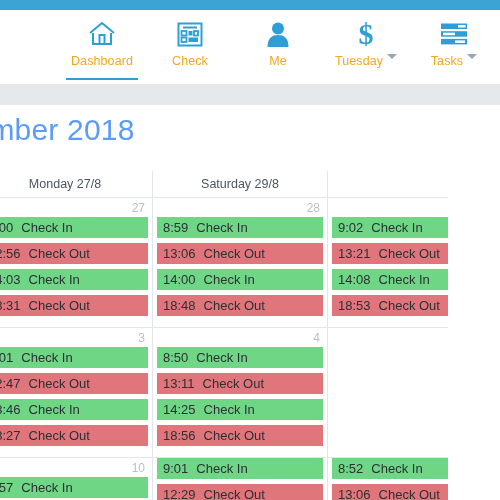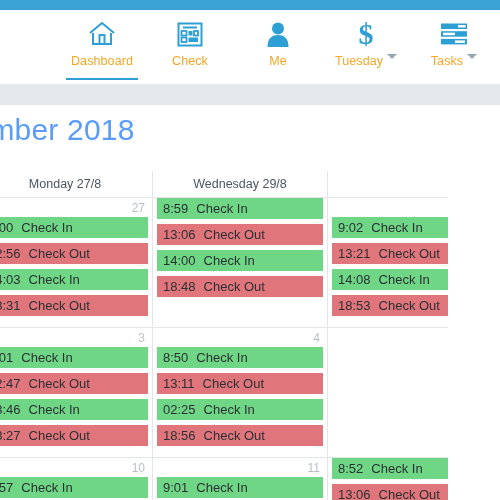--- a/index.html
+++ b/index.html
@@ -243,21 +243,21 @@
   <div class="page-title">September 2018</div>
 </div>
 
 <div class="calendar">
   <div class="cal-inner" id="cal-inner">
     <div class="cal-head" id="cal-head">
         <div class="cal-head-cell">
           <span>Monday 27/8</span>
         </div>
         <div class="cal-head-cell">
-          <span>Wednesday 29/8</span>
+          <span>Saturday 29/8</span>
         </div>
       </div>
     <div id="cal-weeks">
         <div class="cal-week">
           <div class="cal-cell">
             <div class="day-num">27</div>
             <div class="event checkin">
               <span class="ev-time">9:00</span>
               <span>Check In</span>
             </div>
@@ -268,20 +268,21 @@
             <div class="event checkin">
               <span class="ev-time">14:03</span>
               <span>Check In</span>
             </div>
             <div class="event checkout">
               <span class="ev-time">18:31</span>
               <span>Check Out</span>
             </div>
           </div>
           <div class="cal-cell">
+            <div class="day-num">28</div>
             <div class="event checkin">
               <span class="ev-time">8:59</span>
               <span>Check In</span>
             </div>
             <div class="event checkout">
               <span class="ev-time">13:06</span>
               <span>Check Out</span>
             </div>
             <div class="event checkin">
               <span class="ev-time">14:00</span>
@@ -336,21 +337,21 @@
             <div class="day-num">4</div>
             <div class="event checkin">
               <span class="ev-time">8:50</span>
               <span>Check In</span>
             </div>
             <div class="event checkout">
               <span class="ev-time">13:11</span>
               <span>Check Out</span>
             </div>
             <div class="event checkin">
-              <span class="ev-time">02:25</span>
+              <span class="ev-time">14:25</span>
               <span>Check In</span>
             </div>
             <div class="event checkout">
               <span class="ev-time">18:56</span>
               <span>Check Out</span>
             </div>
           </div>
           <div class="cal-cell">
             <div class="day-num">5</div>
           </div>
@@ -361,21 +362,20 @@
             <div class="event checkin">
               <span class="ev-time">8:57</span>
               <span>Check In</span>
             </div>
             <div class="event checkout">
               <span class="ev-time">13:07</span>
               <span>Check Out</span>
             </div>
           </div>
           <div class="cal-cell">
-            <div class="day-num">11</div>
             <div class="event checkin">
               <span class="ev-time">9:01</span>
               <span>Check In</span>
             </div>
             <div class="event checkout">
               <span class="ev-time">12:29</span>
               <span>Check Out</span>
             </div>
           </div>
           <div class="cal-cell">

